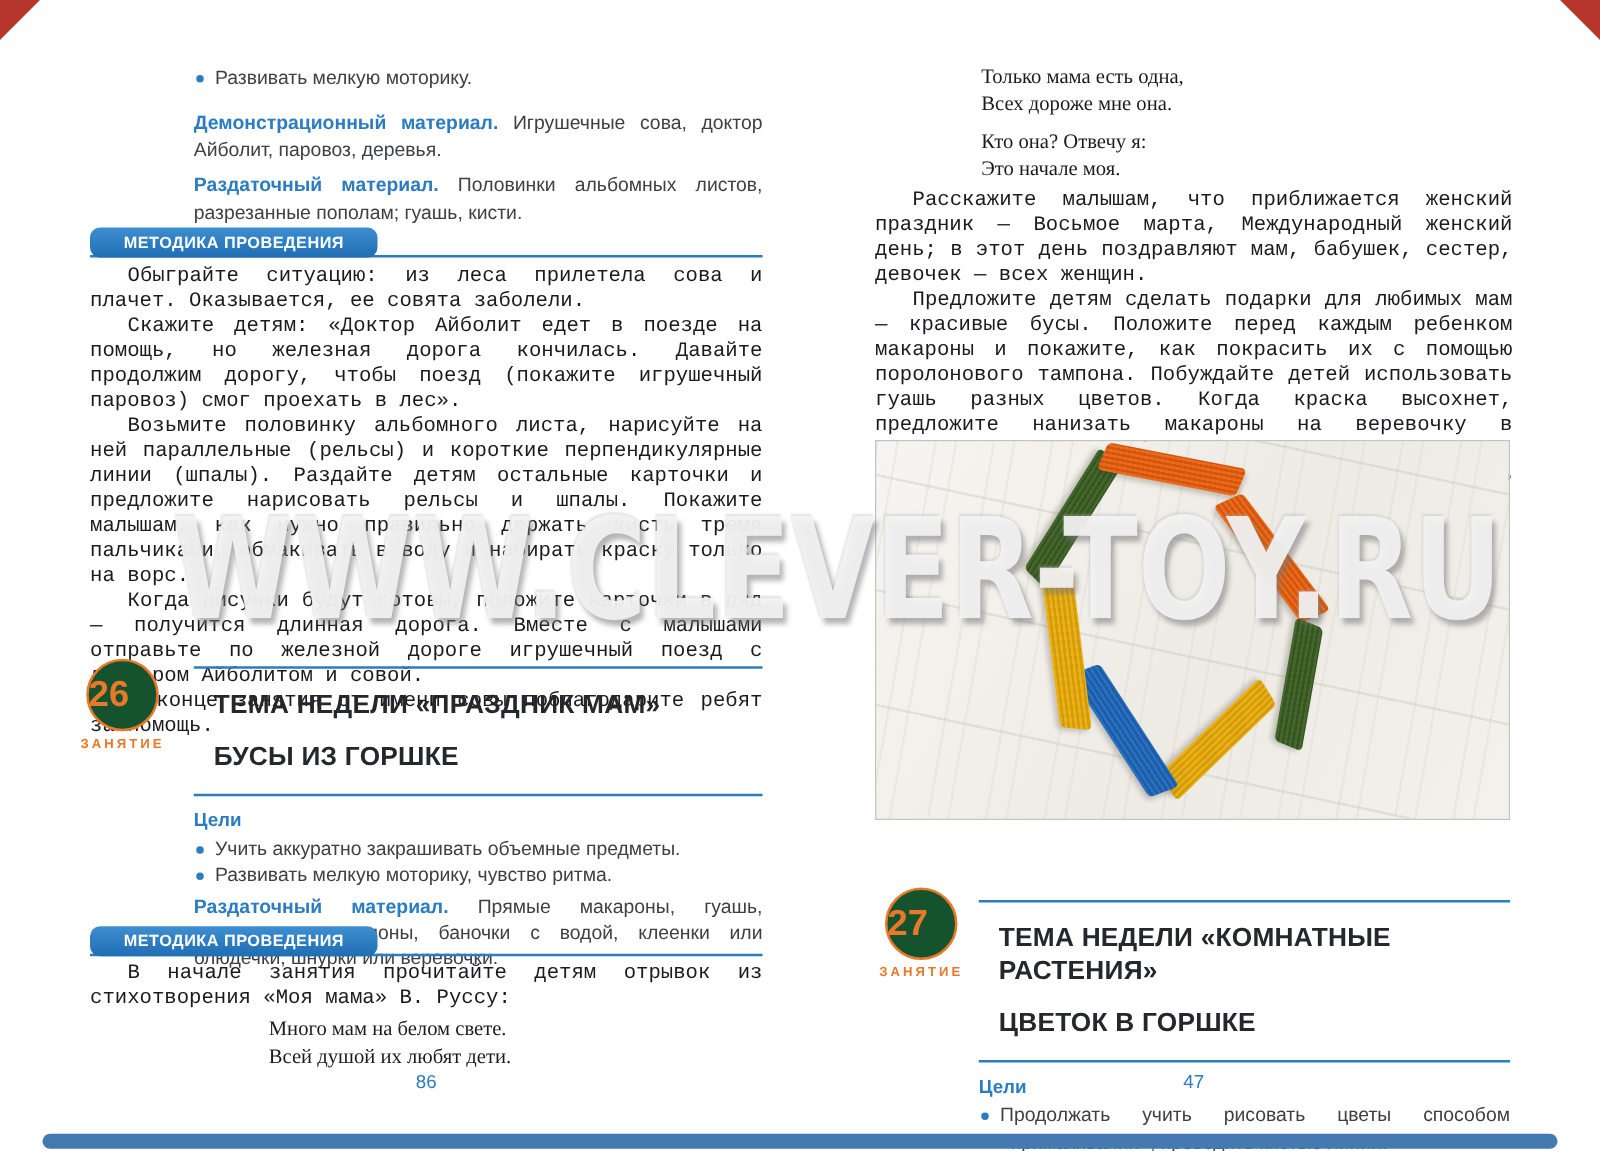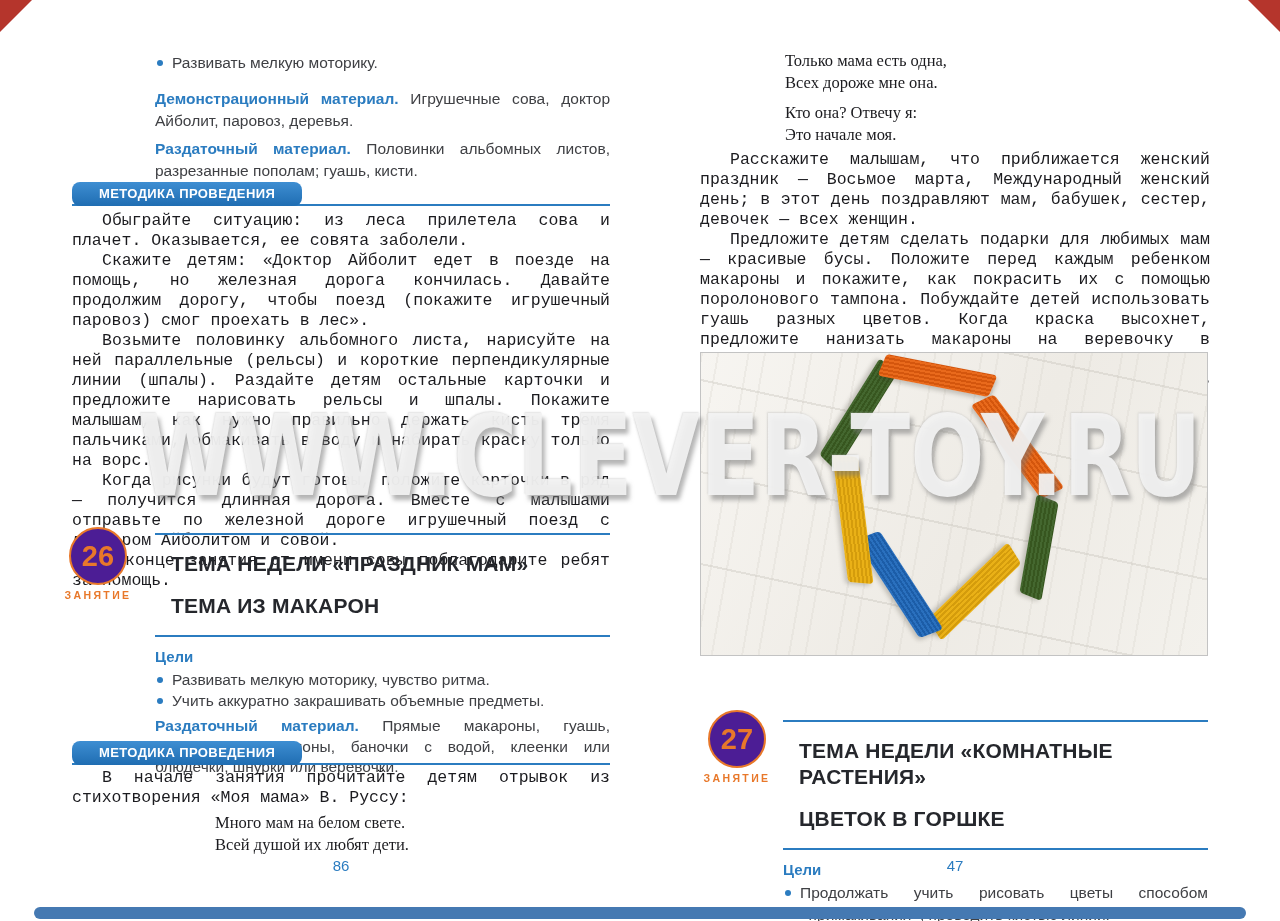--- a/index.html
+++ b/index.html
@@ -28,22 +28,22 @@
   .badge-line{position:absolute;left:0;right:0;bottom:0;height:2px;background:#2b7cc0;}
   .badge{
     position:absolute;left:0;top:0;height:24px;line-height:24px;padding:0 27px;
     background:linear-gradient(180deg,#3e8ed2,#1f6db2);border-radius:8px;
     color:#fff;font-size:13px;font-weight:bold;letter-spacing:.4px;z-index:2;
   }
   
   .lesson{position:absolute;left:0;right:0;}
   .num-circle{
     position:absolute;width:54px;height:54px;border:2px solid #e8782a;border-radius:50%;
-    color:#e8782a;font-size:29px;font-weight:bold;text-align:center;line-height:54px;
-    background:#4c1d95;
+    color:#e8782a;font-size:29px;font-weight:bold;line-height:54px;
+    background:#14532d;
   }
   .lesson-label{
     position:absolute;width:84px;text-align:center;color:#e8782a;
     font-size:10.5px;font-weight:bold;letter-spacing:2.4px;
   }
   .title-col{position:absolute;top:0;}
   .rule{height:2px;background:#2b7cc0;}
   .lesson-title{font-size:21px;line-height:26px;font-weight:bold;color:#25272c;letter-spacing:.2px;margin:16px;}
   .goals-label{color:#2b7cc0;font-weight:bold;font-size:15px;margin:11px 0 4px 0;}
   .goal-item{position:relative;padding-left:17px;font-size:15.5px;line-height:21px;color:#3f4044;}
@@ -113,30 +113,30 @@
     <p>Когда рисунки будут готовы, положите карточки в ряд — получится длинная дорога. Вместе с малышами отправьте по железной дороге игрушечный поезд с доктором Айболитом и совой.</p>
     <p>В конце занятия от имени совы поблагодарите ребят за помощь.</p>
   </div>
 
   <div class="lesson" style="top:525px;">
     <div class="num-circle" style="left:-3px;top:2px;">26</div>
     <div class="lesson-label" style="left:-16px;top:64px;">ЗАНЯТИЕ</div>
     <div class="title-col" style="left:83px;width:455px;">
       <div class="rule" style="margin-top:8px;margin-bottom:6px;"></div>
       <p class="lesson-title">ТЕМА НЕДЕЛИ «ПРАЗДНИК МАМ»</p>
-      <p class="lesson-title">ТЕМА ИЗ МАКАРОН</p>
+      <p class="lesson-title">БУСЫ ИЗ ГОРШКЕ</p>
       <div class="rule" style="margin-top:6px;"></div>
       <div class="goals-label">Цели</div>
       <div class="goal-item">
         <span class="bullet-dot"></span>
-        <span>Развивать мелкую моторику, чувство ритма.</span>
+        <span>Учить аккуратно закрашивать объемные предметы.</span>
       </div>
       <div class="goal-item">
         <span class="bullet-dot"></span>
-        <span>Учить аккуратно закрашивать объемные предметы.</span>
+        <span>Развивать мелкую моторику, чувство ритма.</span>
       </div>
       <p class="handout-p">
         <span class="blue-label">Раздаточный материал.</span>
         <span>Прямые макароны, гуашь, поролоновые тампоны, баночки с водой, клеенки или блюдечки, шнурки или веревочки.</span>
       </p>
     </div>
   </div>
 
   <div class="badge-row" style="top:741px;">
     <div class="badge-line"></div>

